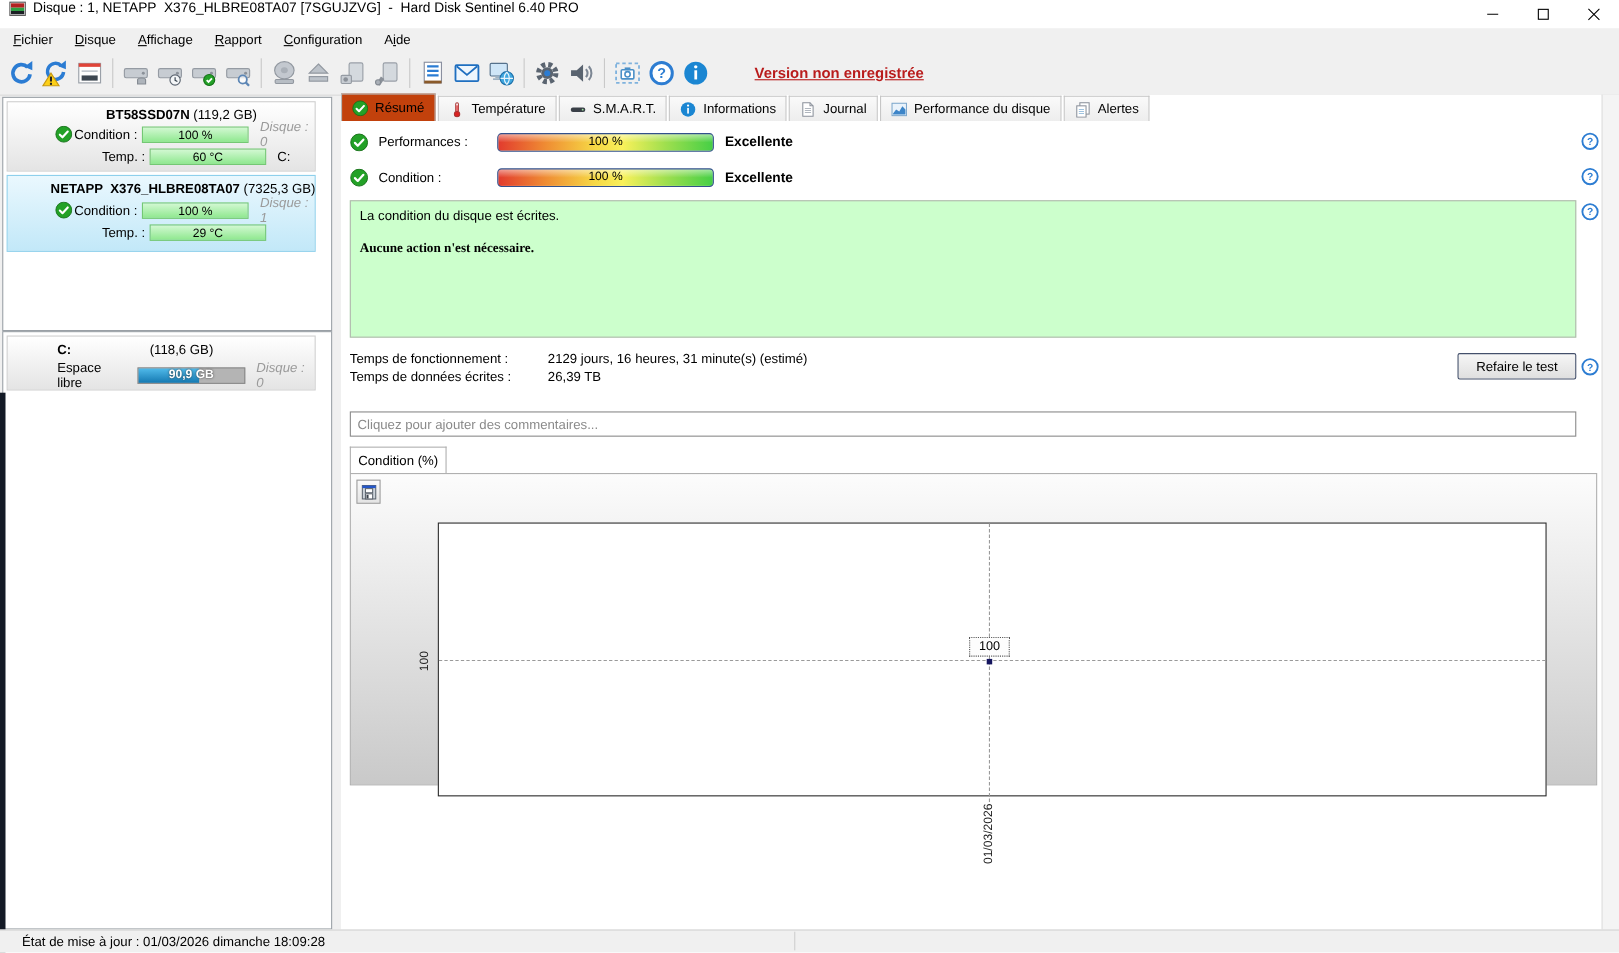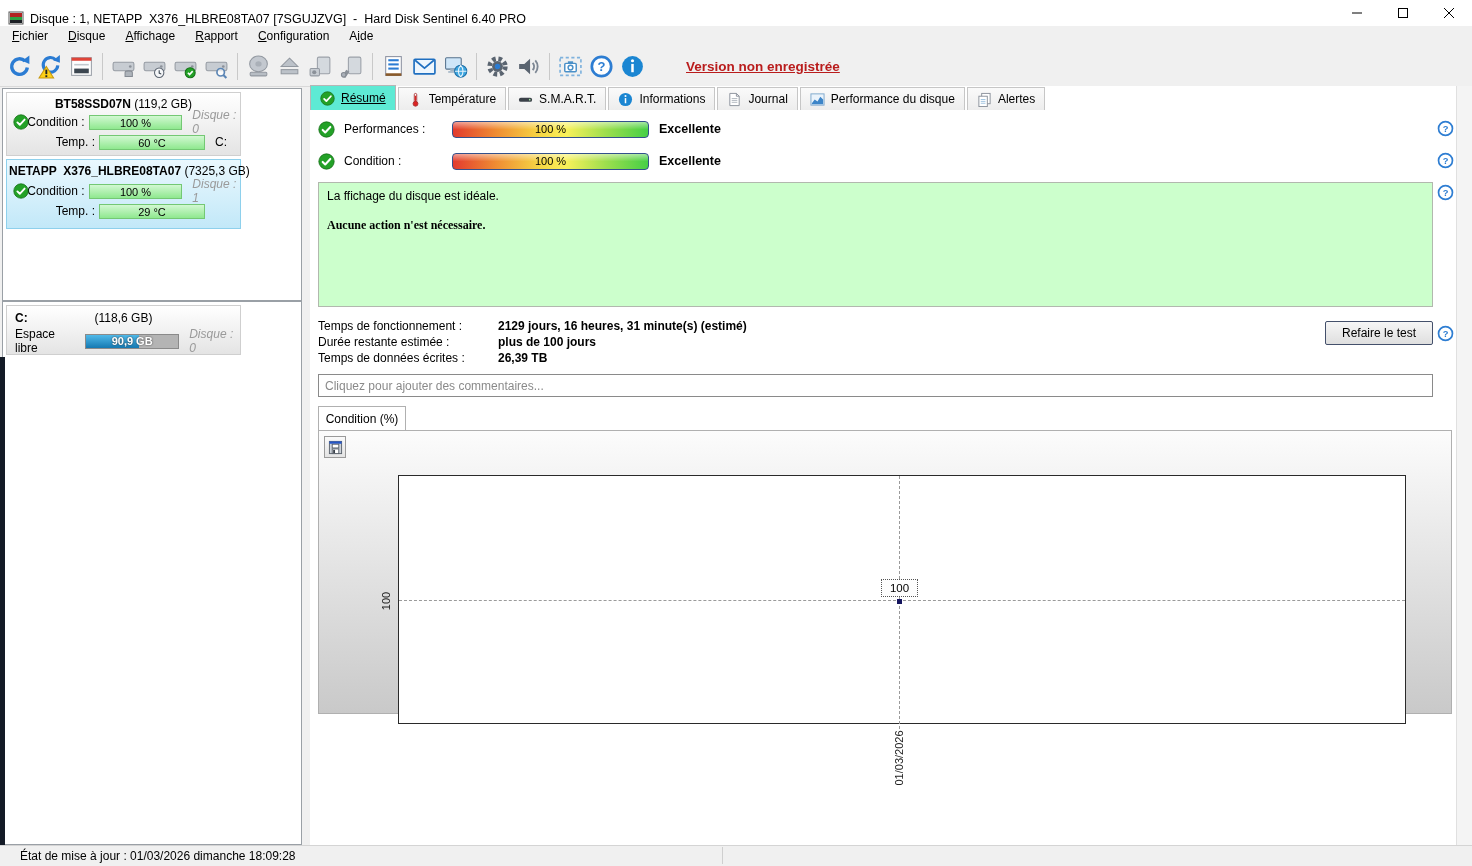--- a/index.html
+++ b/index.html
@@ -2,21 +2,21 @@
 <html><head>
 <meta charset="utf-8">
 <style>
   html,body{margin:0;padding:0;}
   .app{position:relative;width:1472px;height:866px;background:#f0f0f0;
        font-family:"Liberation Sans",sans-serif;font-size:12px;color:#000;overflow:hidden;}
   u{text-decoration:underline;}
 
   
   .titlebar{position:absolute;left:0;top:0;width:1472px;height:26px;background:#fff;
-            display:flex;align-items:flex-end;border-bottom:1px solid #e9e9e9;}
+            display:flex;align-items:flex-start;border-bottom:1px solid #e9e9e9;}
   .app-icon{margin:0 6px 0 8px;width:16px;height:16px;}
   .title-text{font-size:12.5px;white-space:pre;}
   .win-controls{position:absolute;right:0;top:0;height:26px;display:flex;}
   .win-btn{width:46px;height:26px;display:flex;align-items:center;justify-content:center;}
 
   
   .menubar{position:absolute;left:0;top:26px;width:1472px;height:20px;background:#f0f0f0;
            display:flex;align-items:center;padding-left:2px;}
   .menu-item{padding:2px 10px;cursor:default;}
 
@@ -27,22 +27,22 @@
   .tbtn svg{width:25px;height:25px;}
   .tsep{width:1px;height:27px;background:#c9c9c9;margin:0 5px;}
   .unregistered{margin-left:38px;color:#b91c1c;font-weight:bold;font-size:13.5px;
                 text-decoration:underline;cursor:pointer;}
 
   
   .side-top{position:absolute;left:2px;top:88px;width:300px;height:213px;background:#fff;
             border:1px solid #9aa0a6;box-sizing:border-box;}
   .side-bottom{position:absolute;left:2px;top:301px;width:300px;height:544px;background:#fff;
             border:1px solid #9aa0a6;box-sizing:border-box;}
-  .disk-card{position:absolute;left:3px;width:235px;box-sizing:border-box;
-             background:linear-gradient(#ffffff,#e4e4e4);border:1px solid #cfcfcf;}
+  .disk-card{position:absolute;left:3px;width:281px;box-sizing:border-box;
+             background:linear-gradient(#ffffff,#e4e4e4);border:1px solid #cfcfcf;padding-left:37px;}
   .disk-card.selected{background:linear-gradient(#eaf8fe,#c2e8f8);border:1px solid #8ed0ec;}
   .ctitle{text-align:center;margin:4px 2px 1px;white-space:pre;}
   .crow{position:relative;height:20px;display:flex;align-items:center;}
   .crow .chk{position:absolute;left:6px;top:2px;width:16px;height:16px;}
   .lab{width:88px;text-align:right;}
   .gbar{width:106px;height:15px;margin-left:4px;box-sizing:border-box;text-align:center;
         font-size:11px;line-height:14px;border:1px solid #74c874;
         background:linear-gradient(#d2f8d2,#8fe88f);}
   .rt{margin-left:10px;}
   .dim{color:#9a9a9a;font-style:italic;}
@@ -57,21 +57,21 @@
              line-height:13px;color:#fff;font-weight:bold;text-shadow:0 0 2px #333;}
   .desktop-strip{position:absolute;left:0;top:357px;width:5px;height:509px;background:#131a26;}
 
   
   .tab-strip{position:absolute;left:310px;top:86px;width:1146px;height:24px;background:#fff;
              display:flex;align-items:flex-end;}
   .tab{height:22px;display:flex;align-items:center;gap:6px;padding:0 9px;margin-right:2px;
        background:linear-gradient(#fafafa,#ededed);border:1px solid #c6c6c6;border-bottom:none;
        white-space:nowrap;}
   .tab svg{width:15px;height:15px;}
-  .tab.active{height:24px;background:#5eead4;border-color:#b6b6b6;text-decoration:underline;}
+  .tab.active{height:24px;background:#c2410c;border-color:#b6b6b6;}
 
   
   .content{position:absolute;left:310px;top:110px;width:1146px;height:735px;background:#fff;}
   .right-strip{position:absolute;left:1456px;top:86px;width:16px;height:759px;background:#f4f4f4;
                border-left:1px solid #e0e0e0;}
   .sumrow{position:absolute;left:0;height:20px;display:flex;align-items:center;}
   .sumrow .chk{width:17px;height:17px;margin-left:8px;}
   .sumlab{margin-left:9px;width:108px;}
   .grad{width:197px;height:17px;box-sizing:border-box;border:1px solid #33518c;border-radius:4px;
         text-align:center;font-size:11px;line-height:15px;
@@ -79,21 +79,21 @@
         linear-gradient(90deg,#e23b2e 0%,#ef8c33 22%,#f6d845 45%,#f9f15a 58%,#9fdf4e 78%,#46cf46 100%);}
   .rating{margin-left:10px;font-weight:bold;font-size:12.5px;}
   .helpico{width:17px;height:17px;}
   .help-abs{position:absolute;}
   .msgbox{position:absolute;left:8px;top:72px;width:1115px;height:125px;box-sizing:border-box;
           background:#ccffcc;border:1px solid #b2b8ae;padding:6px 8px;}
   .msg2{font-weight:bold;margin-top:15px;font-family:Liberation Serif, serif;}
   .stats{position:absolute;left:8px;top:208px;}
   .statrow{display:flex;height:16px;align-items:center;}
   .statlab{width:180px;}
-  .statval{font-weight:bold;}
+  .statval{font-weight:normal;}
   .retest{position:absolute;left:1015px;top:211px;width:108px;height:24px;
           background:linear-gradient(#f6f6f6,#dfdfdf);border:1px solid #44506b;border-radius:2px;
           font-family:"Liberation Sans",sans-serif;font-size:12px;}
   .comment{position:absolute;left:8px;top:264px;width:1115px;height:23px;box-sizing:border-box;
            border:1px solid #8a8a8a;padding:0 6px;font-family:"Liberation Sans",sans-serif;
            font-size:12px;}
   .comment::placeholder{color:#8a8a8a;}
 
   
   .chart-tab{position:absolute;left:8px;top:296px;width:88px;height:24px;box-sizing:border-box;
@@ -465,35 +465,31 @@
         </svg>
       <span class="sumlab">Condition :</span>
       <span class="grad">100 %</span>
       <span class="rating">Excellente</span>
     </div>
     <svg class="helpico help-abs" style="left:1127px;top:42px;">
         <use href="#sym-help"></use>
       </svg>
 
     <div class="msgbox">
-      <div>La ffichage du disque est idéale.</div>
+      <div>La condition du disque est écrites.</div>
       <div class="msg2">Aucune action n'est nécessaire.</div>
     </div>
     <svg class="helpico help-abs" style="left:1127px;top:74px;">
         <use href="#sym-help"></use>
       </svg>
 
     <div class="stats">
       <div class="statrow">
         <span class="statlab">Temps de fonctionnement :</span>
         <span class="statval">2129 jours, 16 heures, 31 minute(s) (estimé)</span>
-      </div>
-      <div class="statrow">
-        <span class="statlab">Durée restante estimée :</span>
-        <span class="statval">plus de 100 jours</span>
       </div>
       <div class="statrow">
         <span class="statlab">Temps de données écrites :</span>
         <span class="statval">26,39 TB</span>
       </div>
     </div>
 
     <button class="retest">Refaire le test</button>
     <svg class="helpico help-abs" style="left:1127px;top:215px;">
         <use href="#sym-help"></use>

